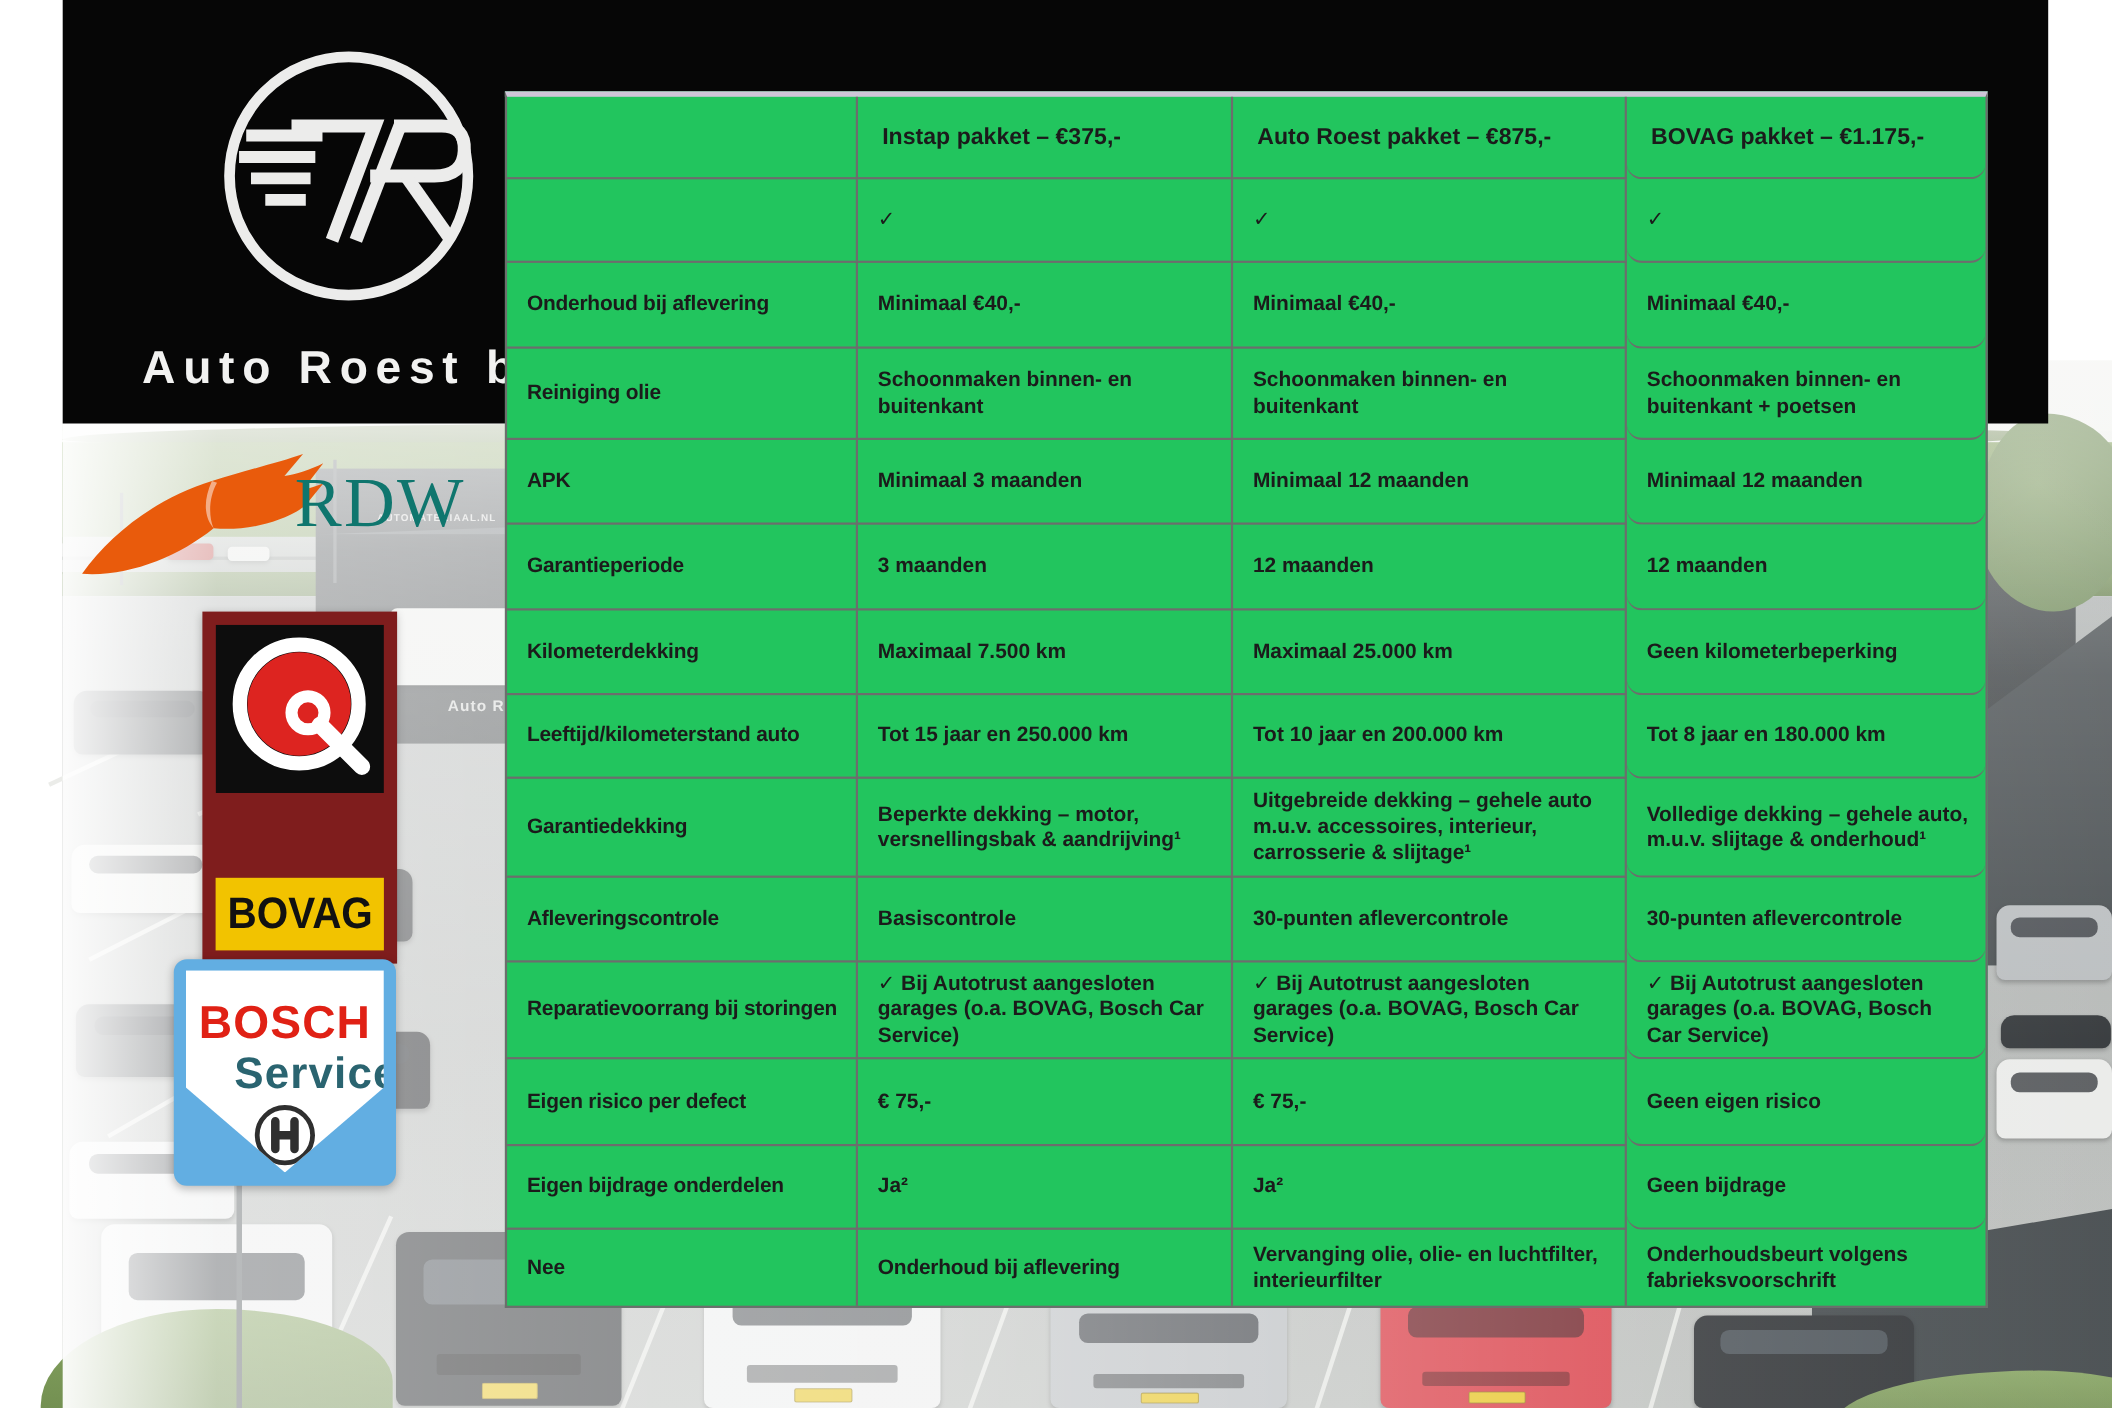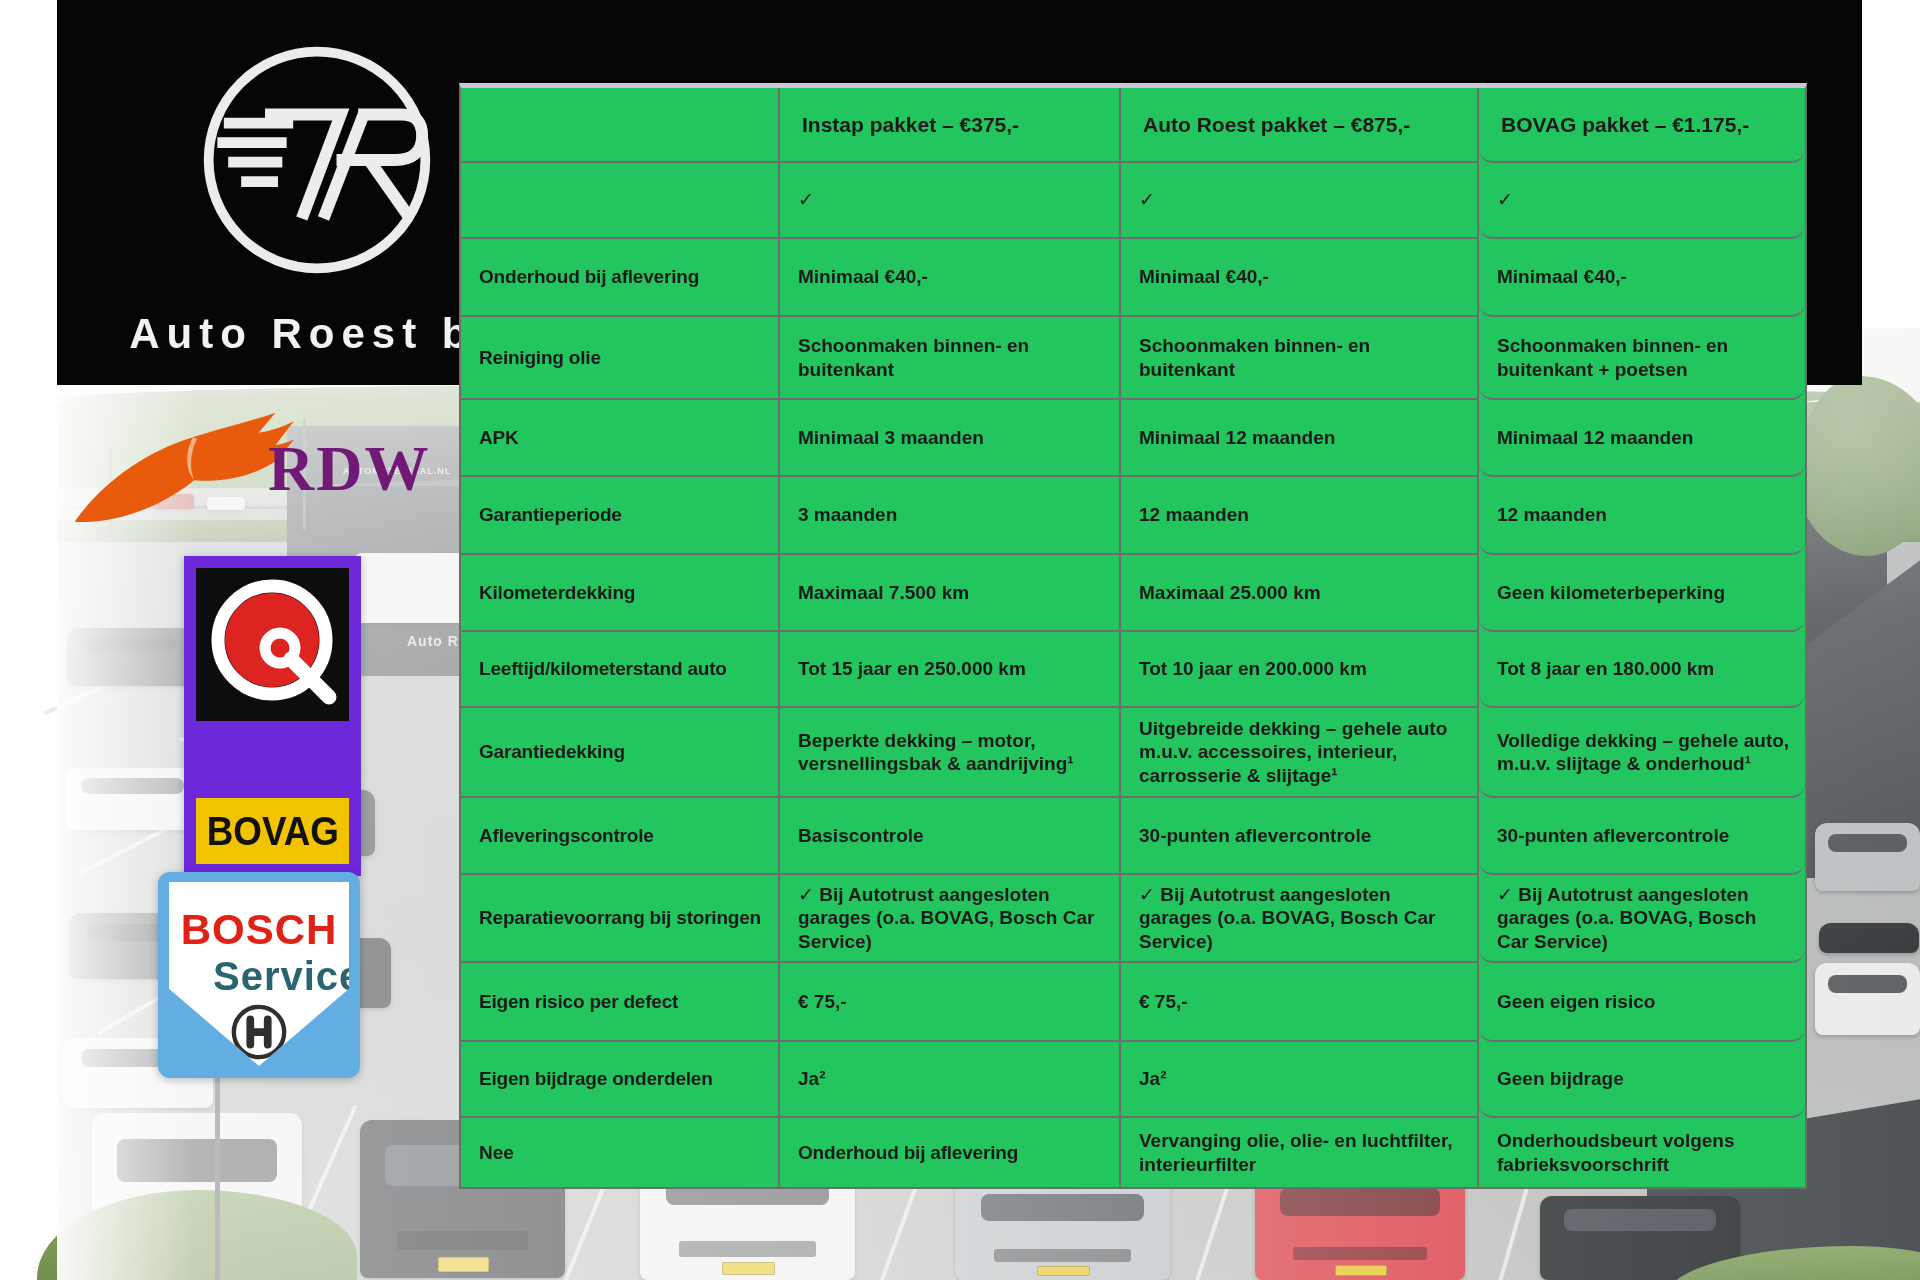--- a/index.html
+++ b/index.html
@@ -35,23 +35,23 @@
 
   
   .black-box{position:absolute;left:57px;top:0;width:1805px;height:385px;background:#060606;z-index:2;}
   .brand{position:absolute;left:60px;top:18px;width:400px;height:360px;}
   .brand-mark{position:absolute;left:70px;top:12px;width:260px;height:260px;}
   .brand-word{position:absolute;left:0;top:292px;width:400px;text-align:center;color:#f2f2f1;
               font-size:42px;font-weight:700;letter-spacing:7px;white-space:nowrap;}
 
   
   .rdw{position:absolute;left:70px;top:408px;width:340px;height:120px;z-index:3;}
-  .rdw-text{position:absolute;left:198px;top:24px;font-family:"Liberation Serif","DejaVu Serif",serif;
-            font-size:64px;font-weight:700;color:#701a75;letter-spacing:2px;}
-  .bovag{position:absolute;left:184px;top:556px;width:177px;height:320px;background:#6d28d9;z-index:3;
+  .rdw-text{position:absolute;left:198px;top:12px;font-family:"Liberation Serif","DejaVu Serif",serif;
+            font-size:64px;font-weight:400;color:#0f766e;letter-spacing:2px;}
+  .bovag{position:absolute;left:184px;top:556px;width:177px;height:320px;background:#7f1d1d;z-index:3;
          box-shadow:0 2px 8px rgba(0,0,0,.25);}
   .bovag-band{position:absolute;left:12px;right:12px;bottom:12px;height:66px;background:#f2c300;
               display:flex;align-items:center;justify-content:center;}
   .bovag-band span{font-size:40px;font-weight:800;color:#111;transform:scaleX(.92);letter-spacing:0;}
   .bosch{position:absolute;left:158px;top:872px;width:202px;height:206px;background:#62aee2;border-radius:12px;z-index:3;
          box-shadow:0 2px 8px rgba(0,0,0,.25);}
   .bosch-shield{position:absolute;left:11px;right:11px;top:10px;bottom:12px;background:#ffffff;
                 clip-path:polygon(0 0,100% 0,100% 58%,50% 100%,0 58%);text-align:center;}
   .bosch-line1{margin-top:24px;font-size:42px;font-weight:800;color:#e02115;letter-spacing:1px;}
   .bosch-line2{margin-top:0;font-size:40px;font-weight:700;color:#2a6470;letter-spacing:1px;padding-left:44px;}

